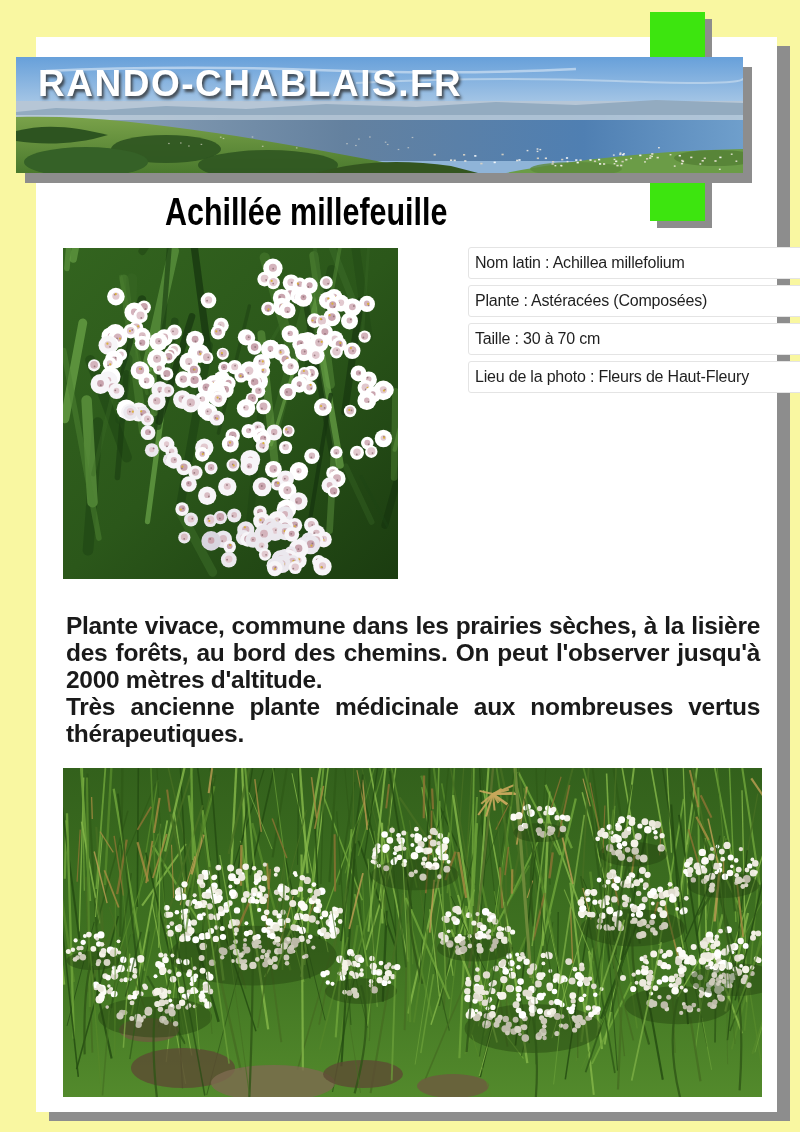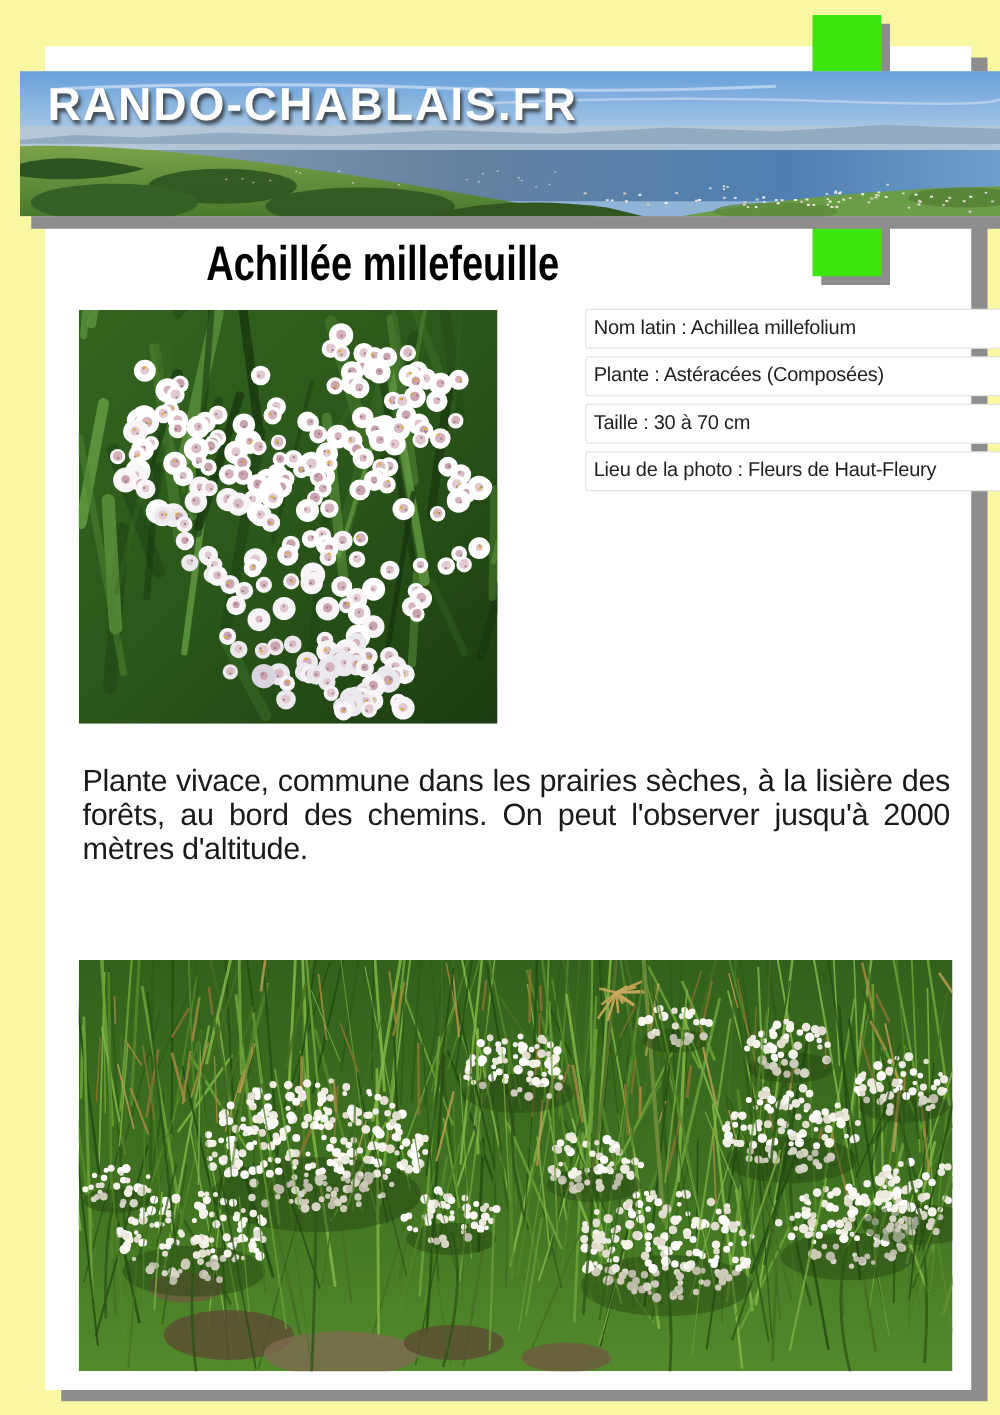--- a/index.html
+++ b/index.html
@@ -13,21 +13,21 @@
     background:#ffffff;
     box-shadow:13px 9px 0 #8d8d8d;
   }
   .green-square{
     position:absolute;left:614px;top:-25px;width:55px;height:209px;
     background:#3de50f;
     box-shadow:7px 7px 0 #8d8d8d;
     z-index:1;
   }
   .banner{
-    position:absolute;left:-20px;top:20px;width:785px;height:116px;
+    position:absolute;left:-20px;top:20px;width:727px;height:116px;
     box-shadow:9px 10px 0 #8d8d8d;
     z-index:2;overflow:hidden;background:#8fb4d8;
   }
   .banner svg{display:block;width:100%;height:100%;}
   .site-title{
     position:absolute;left:22px;top:6px;
     font-size:37px;font-weight:bold;color:#ffffff;letter-spacing:1.5px;
     text-shadow:2px 3px 3px rgba(45,45,45,.8);
     white-space:nowrap;
   }
@@ -48,21 +48,21 @@
     border:1px solid #e4e4e4;border-radius:3px;background:#fff;
     padding:4px 6px;margin-bottom:6px;
     font-size:16px;line-height:22px;color:#1f1f1f;
     letter-spacing:-0.2px;white-space:pre-line;
   }
   .description{
     position:absolute;left:30px;top:575px;width:694px;z-index:3;
     font-size:24.5px;line-height:27px;color:#1a1a1a;
     text-align:justify;letter-spacing:-0.3px;
   }
-  .description p{margin:0;}
+  .description p{margin:0;font-weight:bold;}
   .photo-meadow{
     position:absolute;left:27px;top:731px;width:699px;height:329px;z-index:3;
   }
 </style>
 </head>
 <body>
 
 <div class="page">
 
   <div class="green-square"></div>
@@ -1080,20 +1080,21 @@
 
   <div class="info-table">
     <div class="info-row">Nom latin : Achillea millefolium</div>
     <div class="info-row">Plante : Astéracées (Composées)</div>
     <div class="info-row">Taille : 30 à 70 cm</div>
     <div class="info-row">Lieu de la photo : Fleurs de Haut-Fleury</div>
   </div>
 
   <div class="description">
     <p>Plante vivace, commune dans les prairies sèches, à la lisière des forêts, au bord des chemins. On peut l'observer jusqu'à 2000 mètres d'altitude.</p>
+    <p>Très ancienne plante médicinale aux nombreuses vertus thérapeutiques.</p>
   </div>
 
   <div class="photo-meadow">
     <svg id="meadow-svg" viewBox="0 0 699 329" preserveAspectRatio="none" xmlns="http://www.w3.org/2000/svg">
       <defs>
         <linearGradient id="mg" x1="0" y1="0" x2="0" y2="1">
           <stop offset="0" stop-color="#33611c"></stop>
           <stop offset=".55" stop-color="#3f7221"></stop>
           <stop offset="1" stop-color="#538a2c"></stop>
         </linearGradient>

